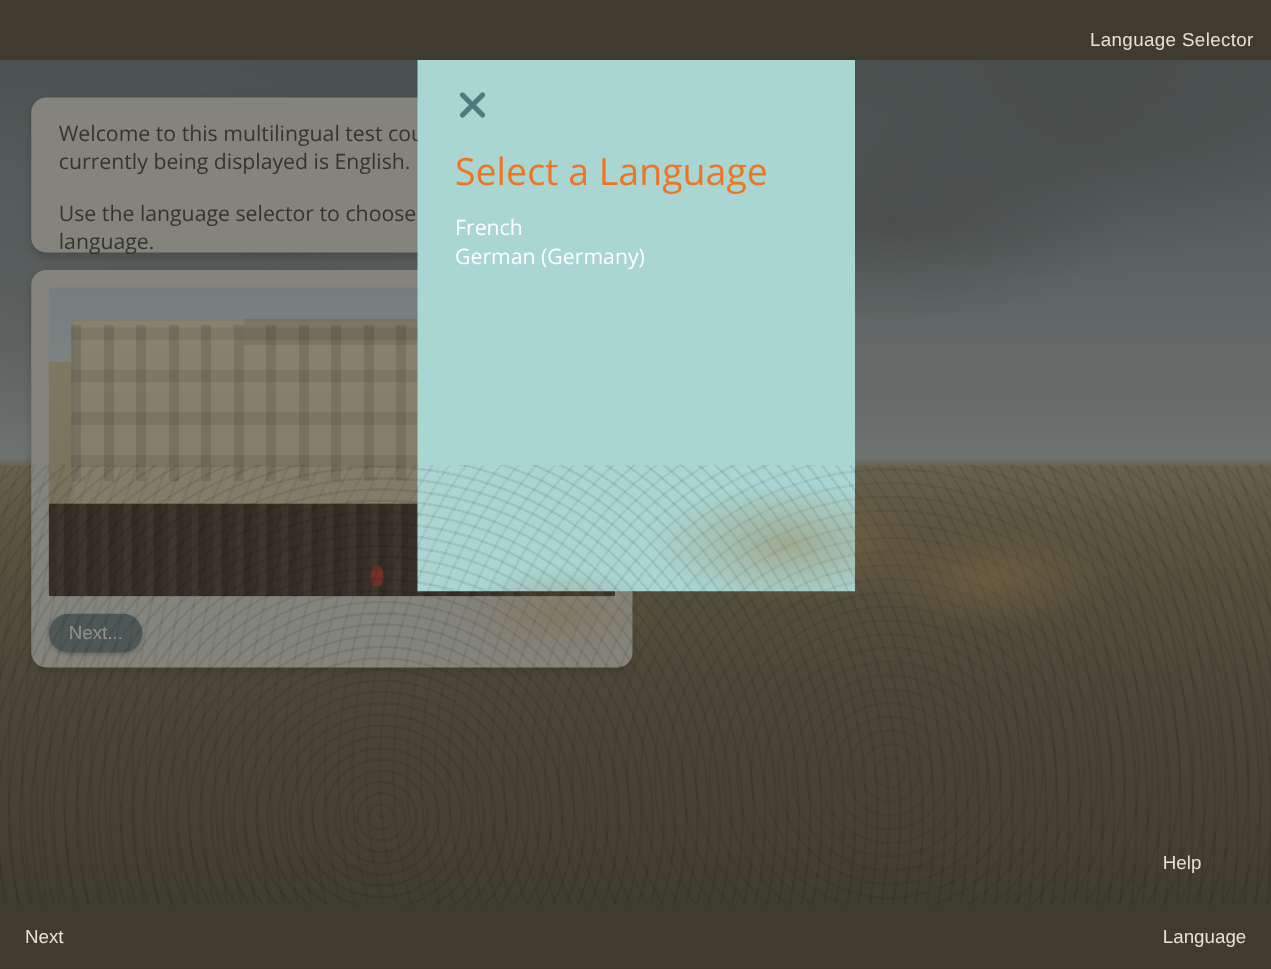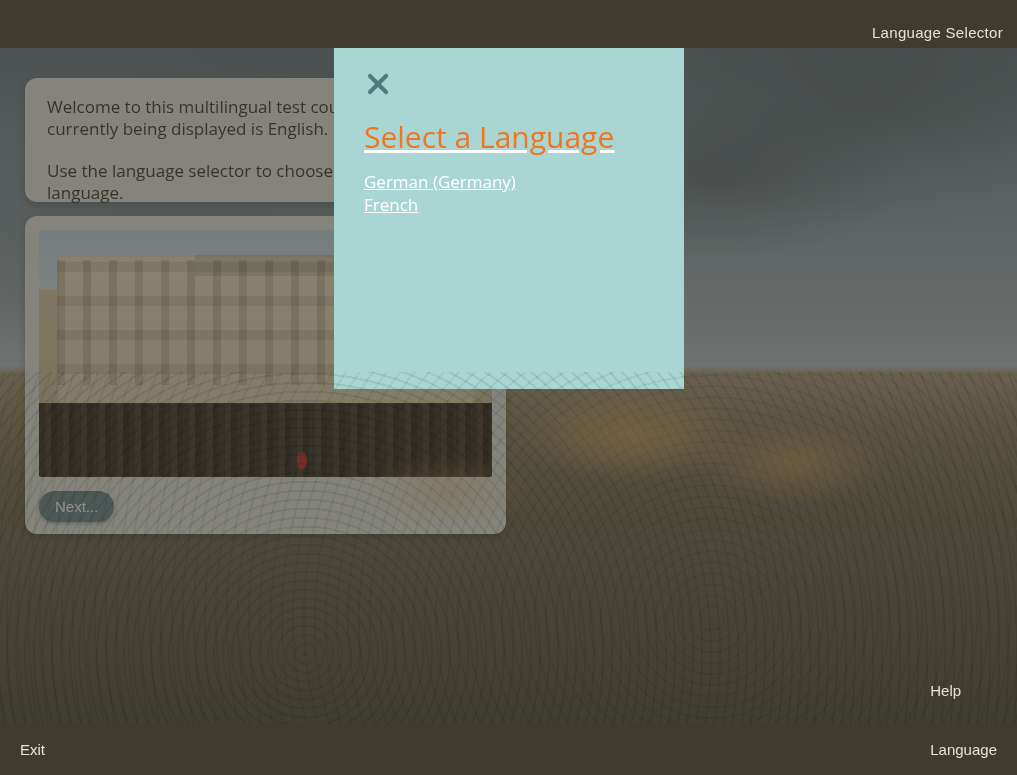--- a/index.html
+++ b/index.html
@@ -115,25 +115,24 @@
 
   .next-btn {
     margin-top: 14px; align-self: flex-start;
     background: #5f7d88; color: #fff; border: none; border-radius: 16px;
     padding: 7px 16px; font-size: 15px; box-shadow: 0 2px 3px rgba(0,0,0,0.25);
     cursor: pointer;
   }
 
   
   .modal {
-    position: absolute; top: 0; left: 334px; width: 350px; height: 341px;
+    position: absolute; top: 0; left: 334px; width: 350px; height: 425px;
     background: #a9d6d2;
     padding: 24px 30px 20px 30px;
     color: #fff;
-    text-decoration: underline;
   }
   .modal .close {
     width: 28px; height: 28px; cursor: pointer; color: #4d7d7a;
     display: flex; align-items: center; justify-content: center;
   }
   .modal .close svg { width: 24px; height: 24px; }
   .modal h1 {
     margin-top: 16px; font-weight: 400; font-size: 30px; color: #ee7623;
   }
   .modal ul { list-style: none; margin-top: 14px; font-size: 17px; line-height: 1.35; }
@@ -178,27 +177,27 @@
     <div class="close">
       <span>
         <svg viewBox="0 0 24 24" fill="none" stroke="currentColor" stroke-width="4.2" stroke-linecap="round">
           <line x1="4" y1="4" x2="20" y2="20"></line>
             <line x1="20" y1="4" x2="4" y2="20"></line>
         </svg>
       </span>
     </div>
     <h1>Select a Language</h1>
     <ul>
+      <li>French</li>
       <li>German (Germany)</li>
-      <li>French</li>
     </ul>
   </div>
 
 </div>
 
 <div class="bottombar">
-  <span class="link">Exit</span>
+  <span class="link">Next</span>
   <div class="right">
     <span class="link">Help</span>
     <span class="link">Language</span>
     <span class="link">Menu</span>
   </div>
 </div>
 
 </body></html>

